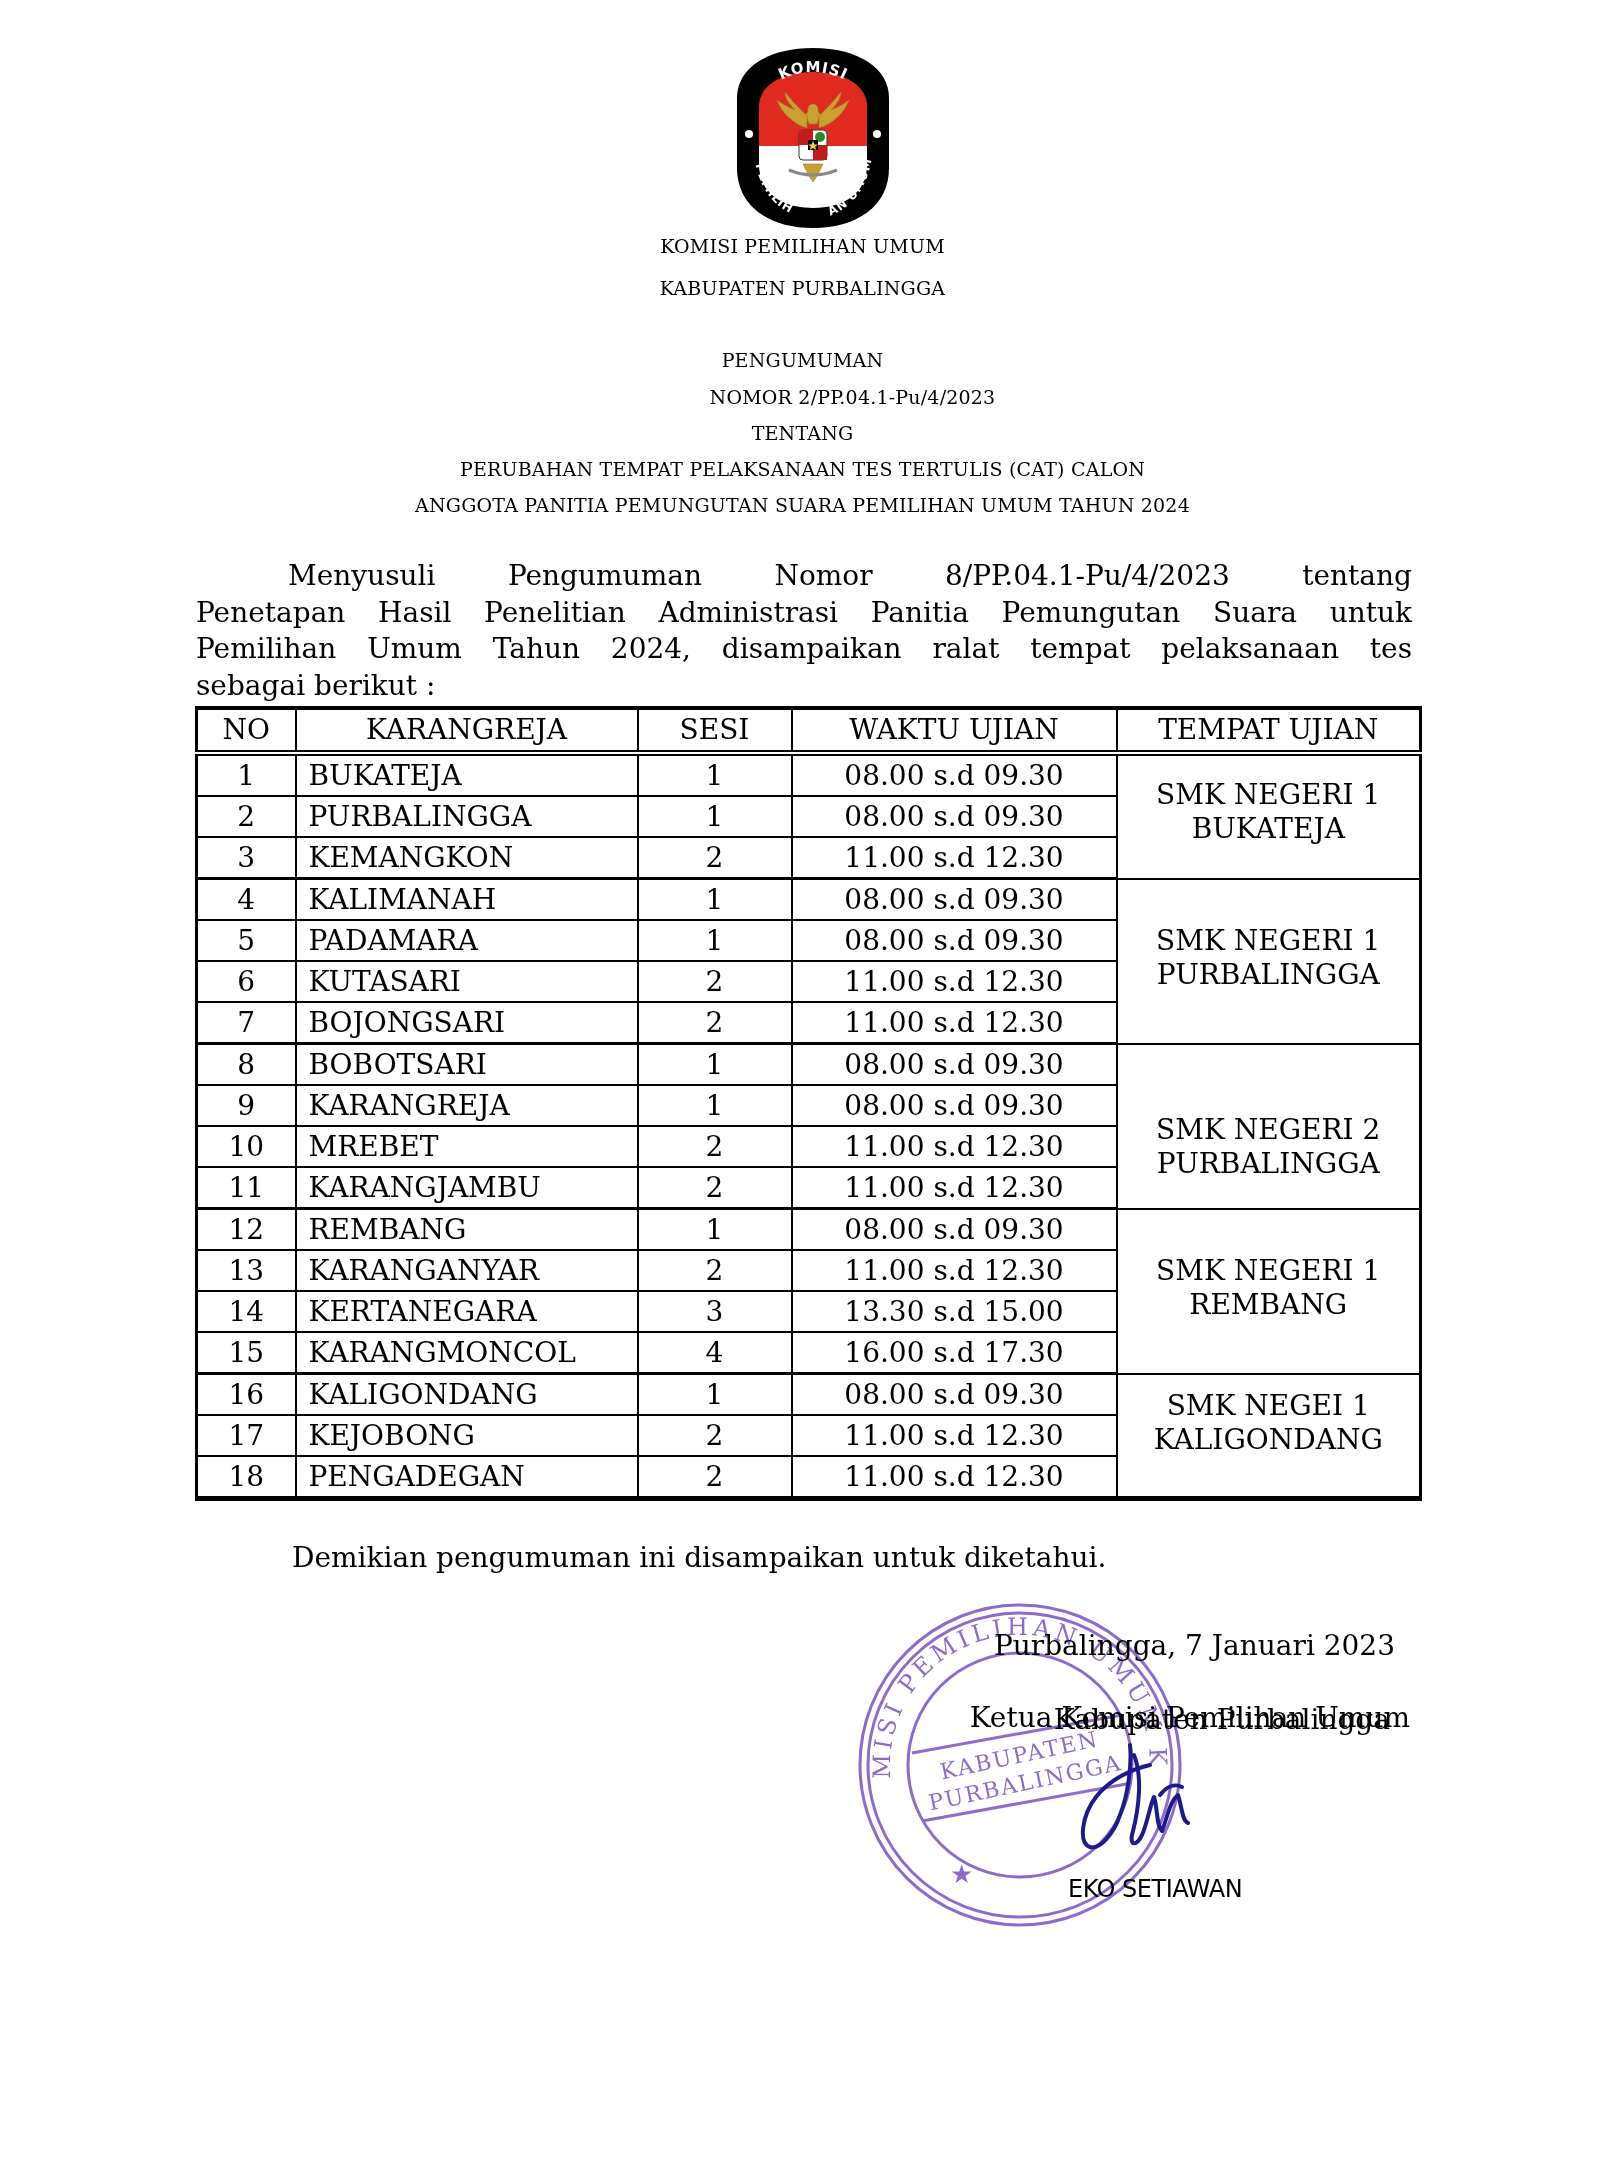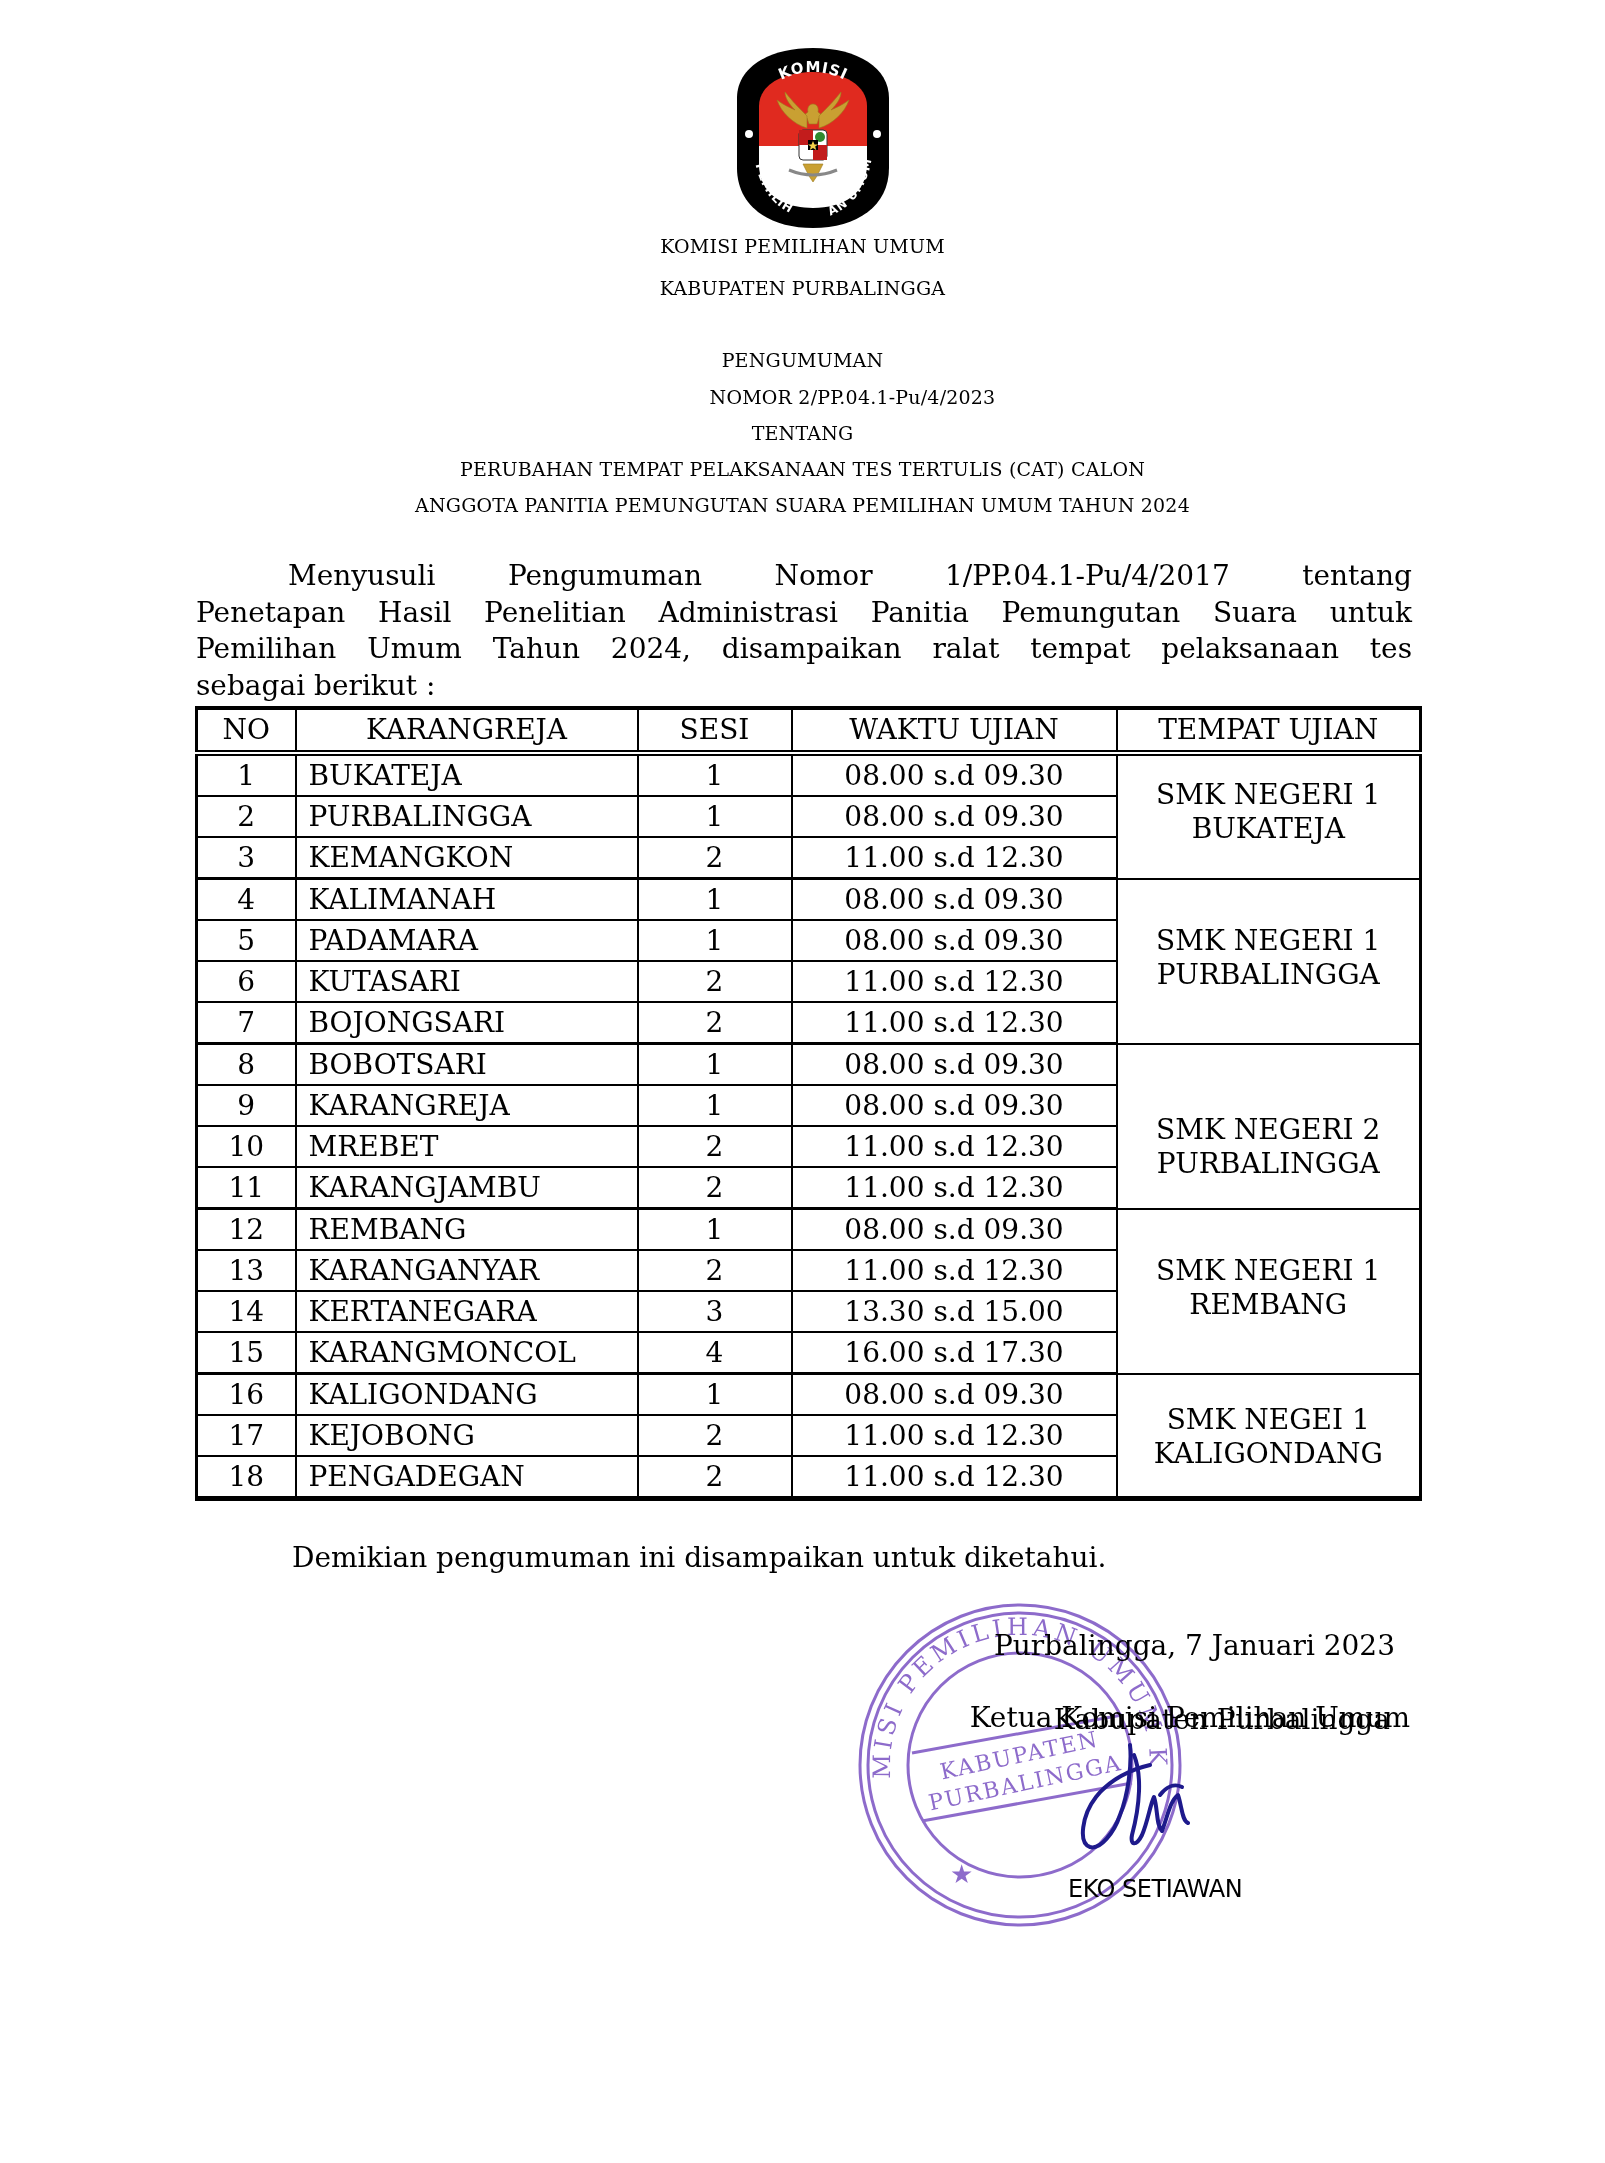--- a/index.html
+++ b/index.html
@@ -84,21 +84,21 @@
 <div class="center-line" style="top:229px;">KOMISI PEMILIHAN UMUM</div>
 <div class="center-line" style="top:271px;">KABUPATEN PURBALINGGA</div>
 
 <div class="center-line" style="top:343px;">PENGUMUMAN</div>
 <div class="center-line" style="top:380px; left:50px;">NOMOR 2/PP.04.1-Pu/4/2023</div>
 <div class="center-line" style="top:416px;">TENTANG</div>
 <div class="center-line" style="top:452px;">PERUBAHAN TEMPAT PELAKSANAAN TES TERTULIS (CAT) CALON</div>
 <div class="center-line" style="top:488px;">ANGGOTA PANITIA PEMUNGUTAN SUARA PEMILIHAN UMUM TAHUN 2024</div>
 
 <div class="para" style="top:558px;">
-  <span class="line"><span class="indent"></span><span>Menyusuli Pengumuman Nomor  1/PP.04.1-Pu/4/2017 tentang</span></span>
+  <span class="line"><span class="indent"></span><span>Menyusuli Pengumuman Nomor  8/PP.04.1-Pu/4/2023 tentang</span></span>
   <span class="line">Penetapan Hasil Penelitian Administrasi Panitia Pemungutan Suara untuk</span>
   <span class="line">Pemilihan Umum Tahun 2024, disampaikan ralat tempat pelaksanaan tes</span>
   <span class="line last">sebagai berikut :</span>
 </div>
 
 <table class="sched">
   <colgroup>
     <col style="width:99px">
       <col style="width:342px">
       <col style="width:154px">
@@ -219,21 +219,21 @@
         <td class="no">15</td>
         <td class="kec">KARANGMONCOL</td>
         <td class="sesi">4</td>
         <td class="waktu">16.00 s.d 17.30</td>
       </tr>
       <tr>
         <td class="no">16</td>
         <td class="kec">KALIGONDANG</td>
         <td class="sesi">1</td>
         <td class="waktu">08.00 s.d 09.30</td>
-        <td class="tempat" rowspan="3" style="padding-top: 28px;">
+        <td class="tempat" rowspan="3" style="padding-top: 14px;">
           <div>SMK NEGEI 1</div>
           <div>KALIGONDANG</div>
         </td>
       </tr>
       <tr>
         <td class="no">17</td>
         <td class="kec">KEJOBONG</td>
         <td class="sesi">2</td>
         <td class="waktu">11.00 s.d 12.30</td>
       </tr>

